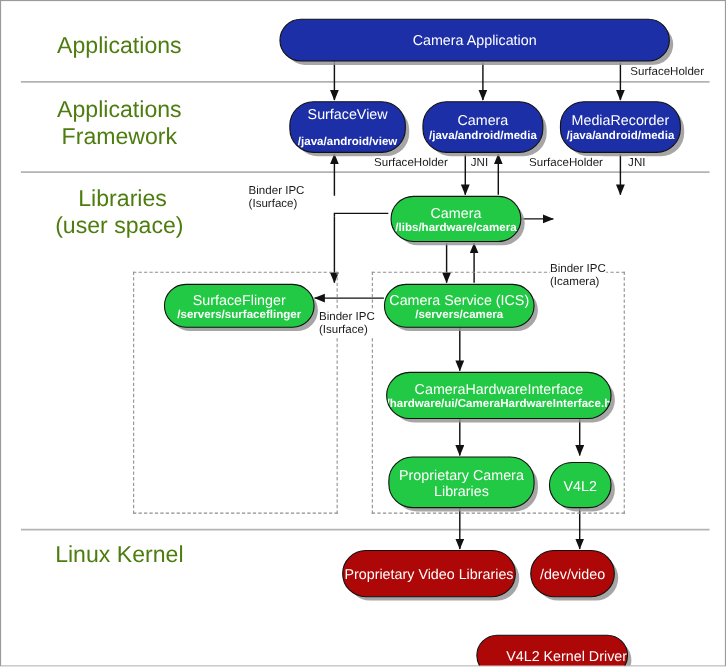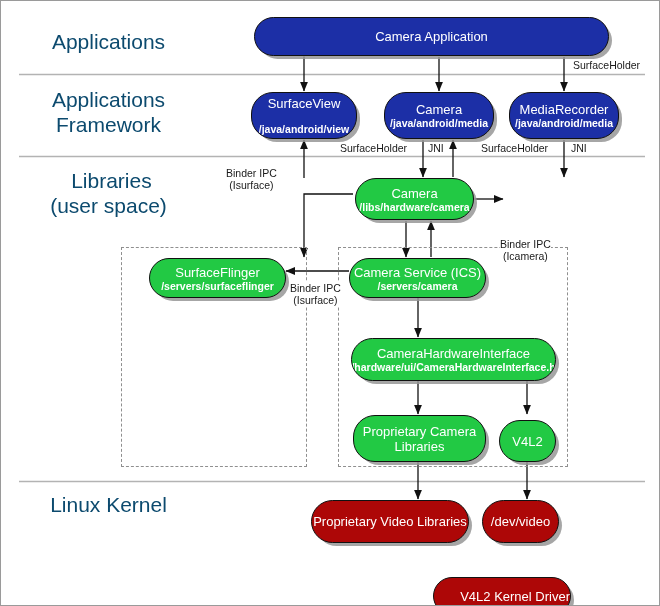--- a/index.html
+++ b/index.html
@@ -18,21 +18,21 @@
     overflow: hidden;
   }
   #svg-layer {
     position: absolute;
     left: 0; top: 0;
     width: 660px; height: 606px;
     pointer-events: none;
   }
   .layer-label {
     position: absolute;
-    color: #0c4a6e;
+    color: #4d7c0f;
     font-size: 21px;
     line-height: 25px;
     letter-spacing: 0px;
     white-space: pre;
     text-align: center;
   }
   .node {
     position: absolute;
     box-sizing: border-box;
     border-radius: 22px;
@@ -55,21 +55,20 @@
   .node.red   { background: #ad0707; }
 
   .edge-label {
     position: absolute;
     color: #1a1a1a;
     font-size: 10.5px;
     line-height: 12px;
     white-space: pre;
     background: #ffffff;
     z-index: 4;
-    text-align: center;
   }
   .dashbox {
     position: absolute;
     border: 1.3px dashed #8f8f8f;
     box-sizing: border-box;
     z-index: 1;
   }
 </style>
 </head>
 <body>
@@ -135,21 +134,21 @@
   <div class="layer-label" style="left:20px; top:86px; width:175px;">Applications
 Framework</div>
   <div class="layer-label" style="left:20px; top:167px; width:175px;"> Libraries
 (user space)</div>
   <div class="layer-label" style="left:20px; top:491px; width:175px;">Linux Kernel</div>
 
   <div class="node blue" style="left:253px; top:16px; width:355px; height:39px;">
     <span class="t1">Camera Application</span>
   </div>
 
-  <div class="node blue" style="left:250px; top:91px; width:106px; height:47px;gap:12px;">
+  <div class="node blue" style="left:262px; top:91px; width:106px; height:47px;gap:12px;">
     <span class="t1">SurfaceView</span>
     <span class="t2">/java/android/view</span>
   </div>
 
   <div class="node blue" style="left:383px; top:91px; width:110px; height:47px;">
     <span class="t1">Camera</span>
     <span class="t2">/java/android/media</span>
   </div>
 
   <div class="node blue" style="left:508px; top:91px; width:110px; height:47px;">

